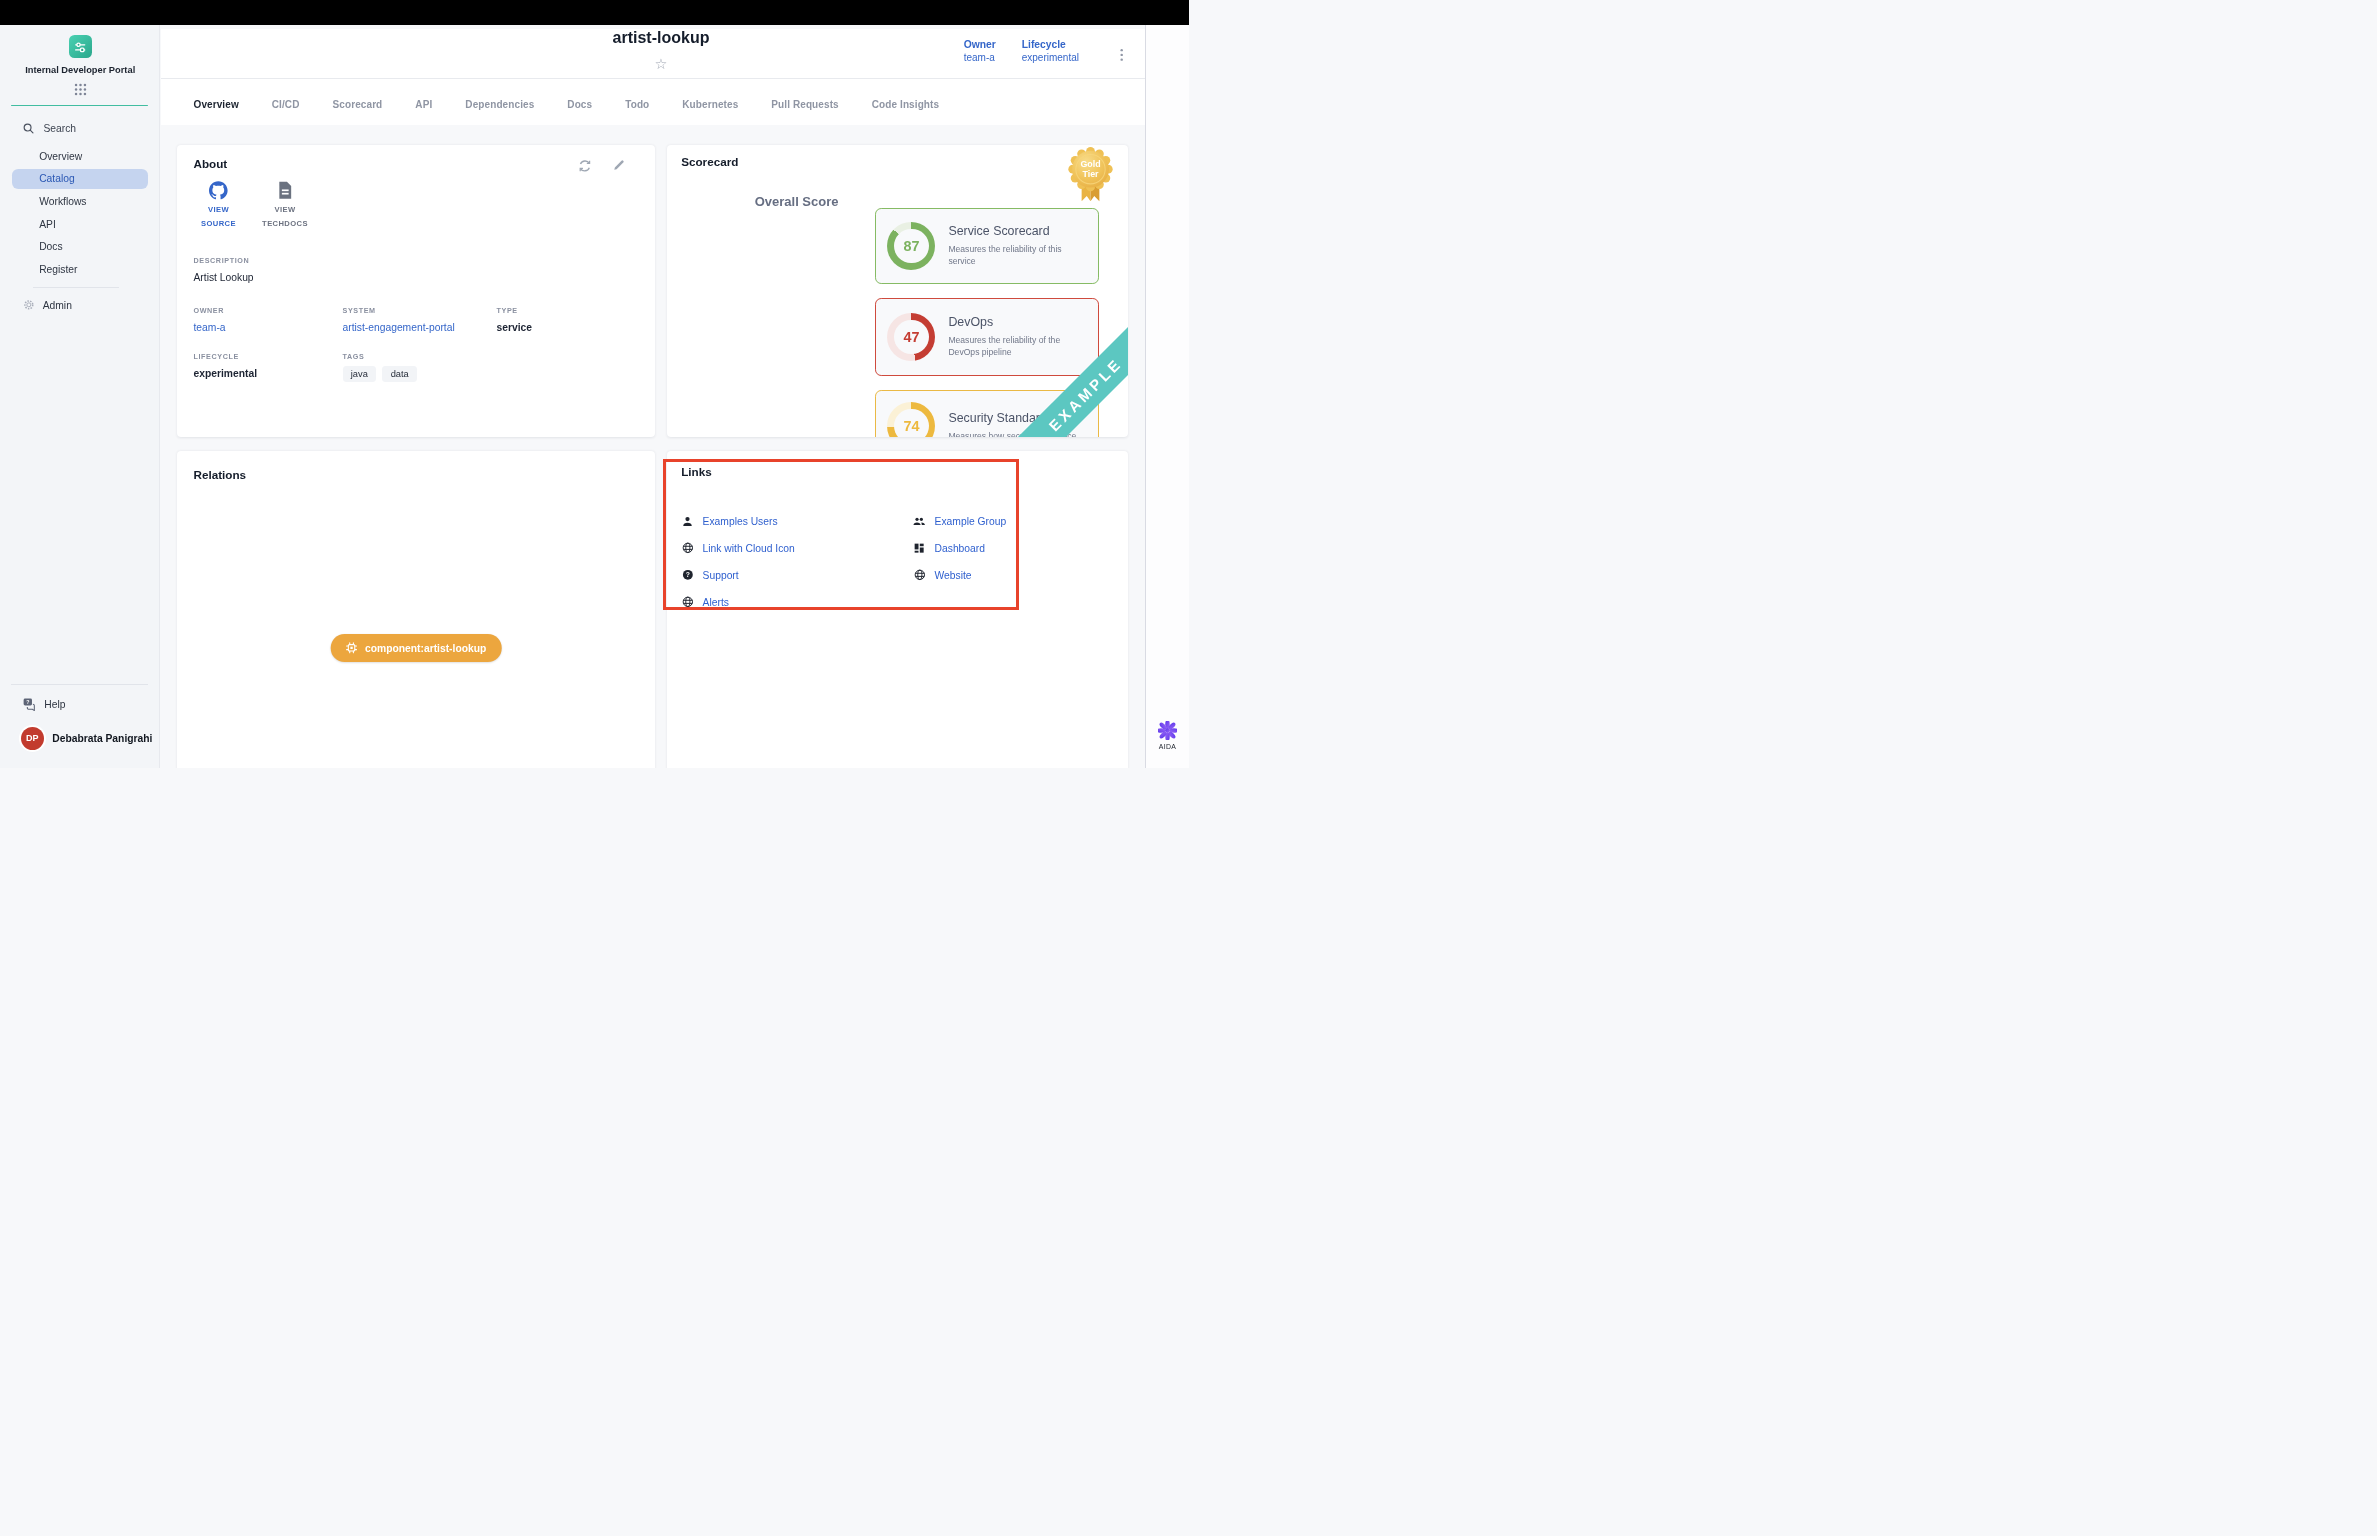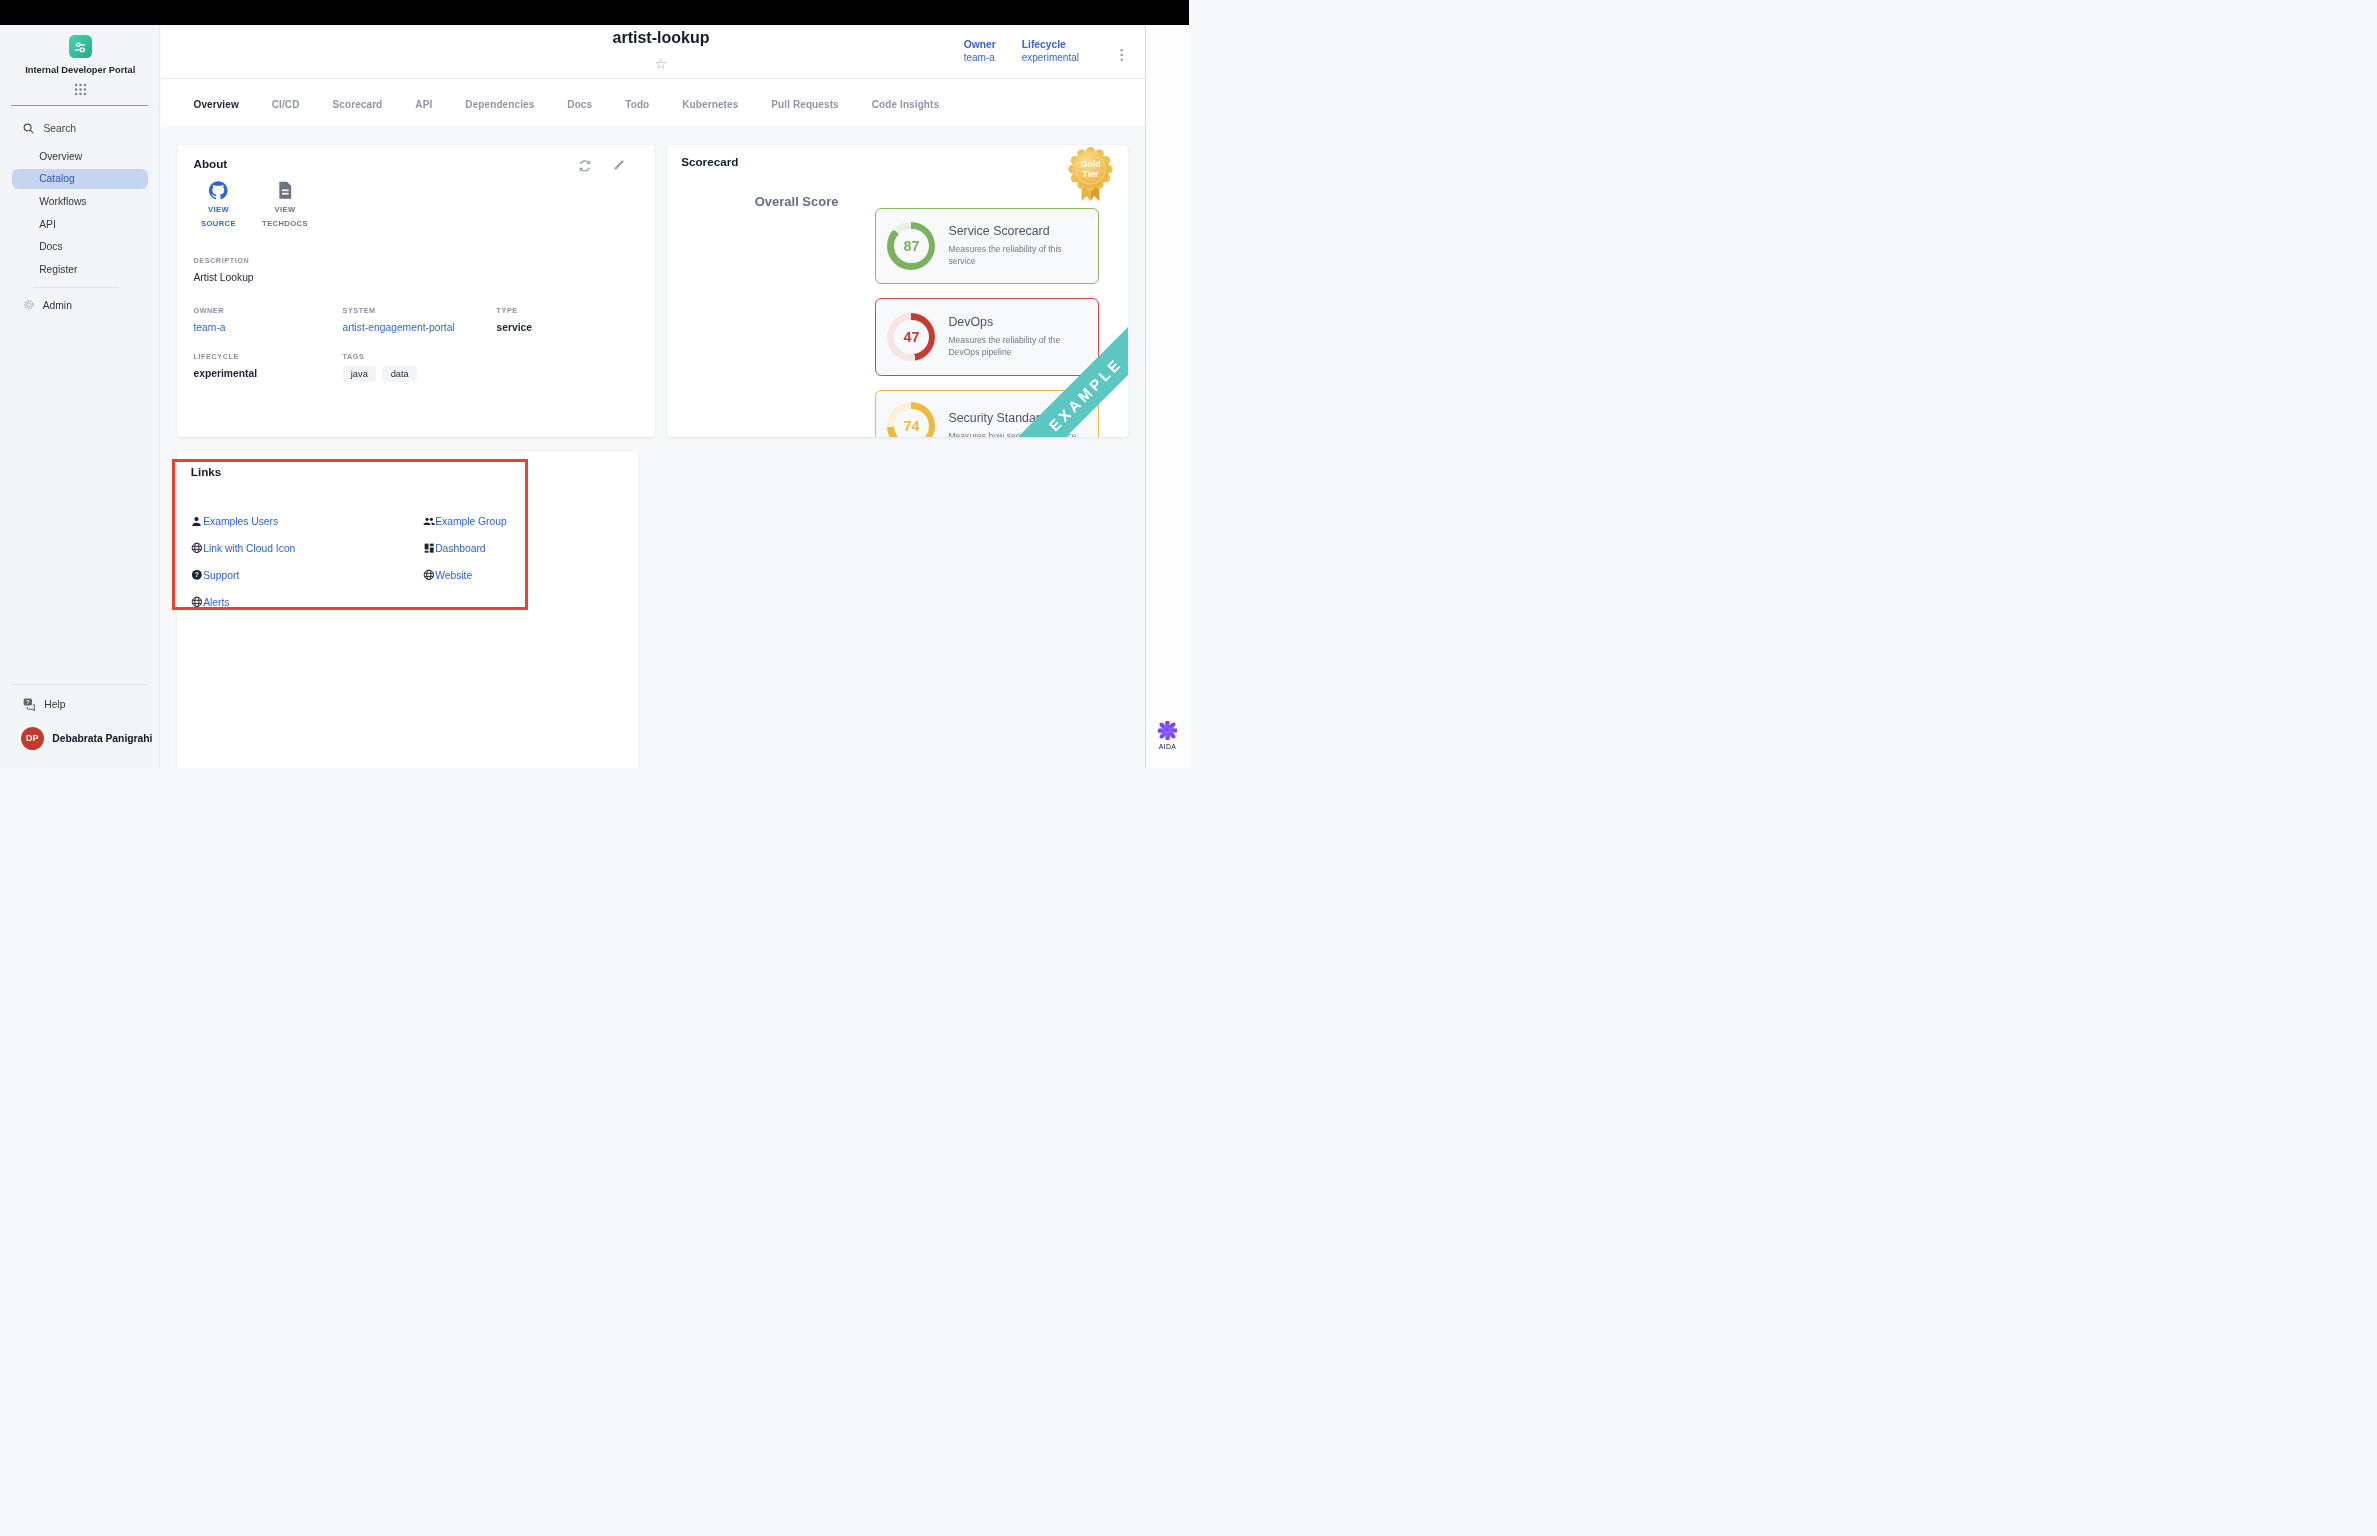--- a/index.html
+++ b/index.html
@@ -112,21 +112,21 @@
     padding:0 15px;color:#fff;font-size:10.3px;font-weight:700;white-space:nowrap;cursor:pointer;
     box-shadow:0 0.7px 2.1px rgba(0,0,0,.15);}
   
   .links-wrap{width:461px;position:relative;}
   .links-card{width:461px;height:327px;padding:13.8px 0 0 13.8px;}
   .red-box{position:absolute;left:-4.8px;top:7.6px;width:350px;height:145px;
     border:3.4px solid #e8432b;z-index:5;pointer-events:none;}
   .links-cols{display:flex;margin-top:34px;}
   .links-col{display:flex;flex-direction:column;gap:9px;}
   .links-col.left{width:232px;}
-  .link-row{display:flex;align-items:center;height:18px;cursor:pointer;}
+  .link-row{display:flex;align-items:center;gap:9px;height:18px;cursor:pointer;}
   .link-text{font-size:10.3px;color:#2e5fce;}
   .licon{width:12.4px;display:flex;justify-content:center;flex-shrink:0;}
 </style>
 </head>
 <body>
 
 <div class="topbar"></div>
 
 <div class="sidebar">
   <div class="brand">
@@ -446,20 +446,31 @@
             <text x="33" y="29.5" text-anchor="middle" font-size="13" font-weight="700" fill="#fff" font-family="Liberation Sans, sans-serif">Gold</text>
             <text x="33" y="44" text-anchor="middle" font-size="13" font-weight="700" fill="#fff" font-family="Liberation Sans, sans-serif">Tier</text>
           </svg>
         </div>
         <div class="ribbon">EXAMPLE</div>
       </div>
     </div>
 
     <div class="row2">
 
+      <div class="card relations-card">
+        <div class="card-title">Relations</div>
+        <div class="relation-node">
+          <svg width="11.7" height="11.7" viewBox="0 0 16 16" fill="none" stroke="#fff" stroke-width="1.5" stroke-linecap="round">
+            <rect x="3.6" y="3.6" width="8.8" height="8.8" rx="1.4"></rect>
+            <rect x="6.4" y="6.4" width="3.2" height="3.2" fill="#fff" stroke="none"></rect>
+            <path d="M5.5 3.5 V1.2 M10.5 3.5 V1.2 M5.5 14.8 V12.5 M10.5 14.8 V12.5 M3.5 5.5 H1.2 M3.5 10.5 H1.2 M14.8 5.5 H12.5 M14.8 10.5 H12.5"></path>
+          </svg>
+          <span>component:artist-lookup</span>
+        </div>
+      </div>
 
       <div class="links-wrap">
         <div class="card links-card">
           <div class="card-title">Links</div>
           <div class="links-cols">
             <div class="links-col left">
               <div class="link-row">
                 <span class="licon">
                   <svg width="11" height="11" viewBox="0 0 16 16" fill="#1f242e">
                       <circle cx="8" cy="4.4" r="3.1"></circle>

